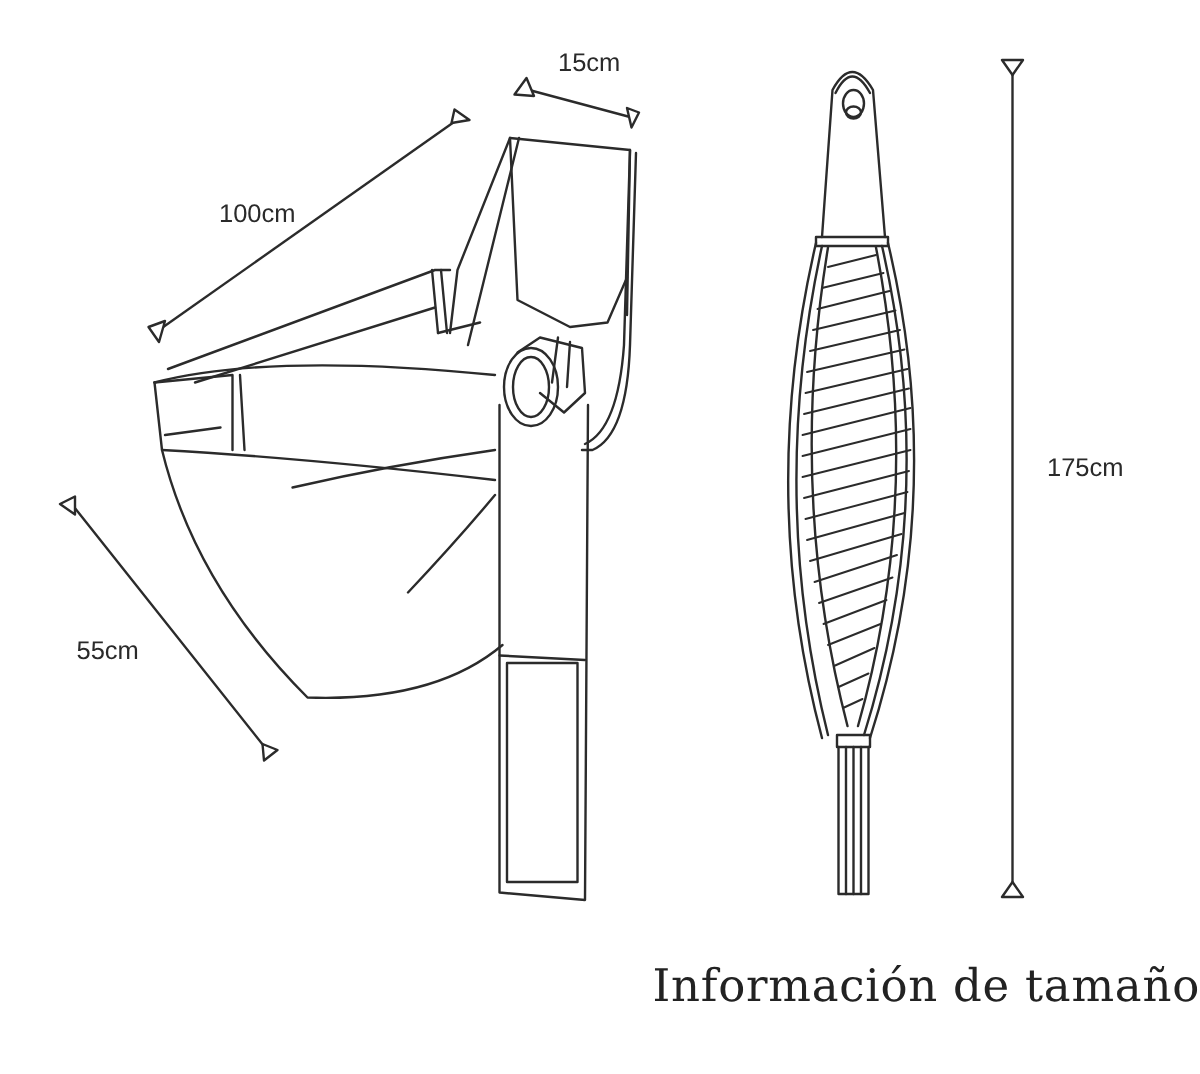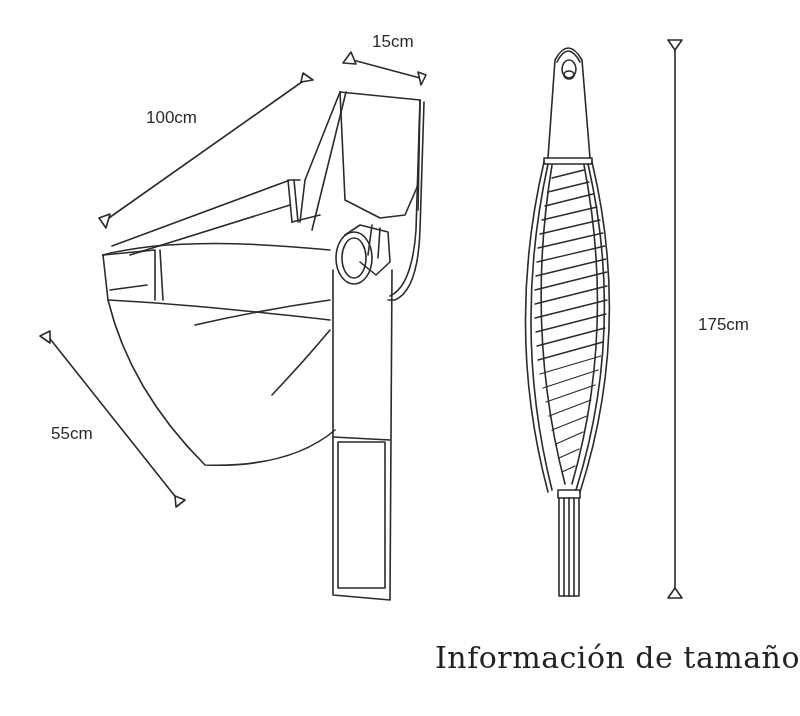--- a/index.html
+++ b/index.html
@@ -119,18 +119,18 @@
 
       <rect x="558" y="490" width="22" height="8"></rect>
       <path d="M559 498 L559 596 L579 596 L579 498"></path>
       <line x1="564" y1="498" x2="564" y2="596"></line>
       <line x1="569" y1="498" x2="569" y2="596"></line>
       <line x1="574" y1="498" x2="574" y2="596"></line>
     </g>
   </svg>
 
   <span class="label" style="left:372px; top:32px;">15cm</span>
-  <span class="label" style="left:146px; top:108px;">100cm</span>
+  <span class="label" style="left:146px; top:133px;">100cm</span>
   <span class="label" style="left:51px; top:424px;">55cm</span>
-  <span class="label" style="left:698px; top:315px;">175cm</span>
+  <span class="label" style="left:698px; top:302px;">175cm</span>
 
   <div class="title">Información de tamaño</div>
 </div>
 
 </body></html>

